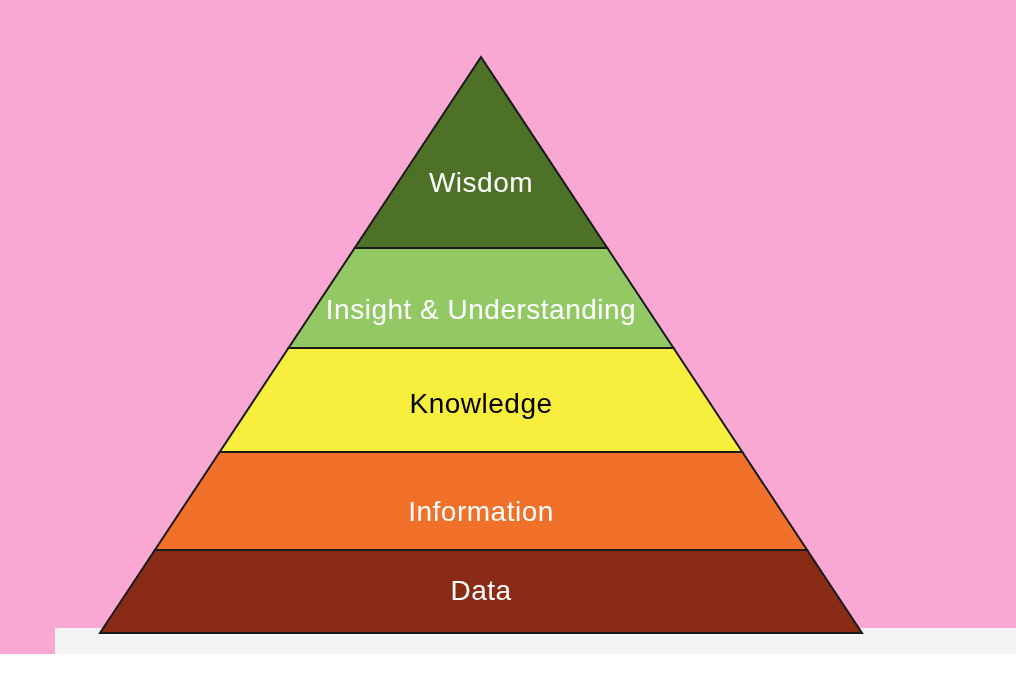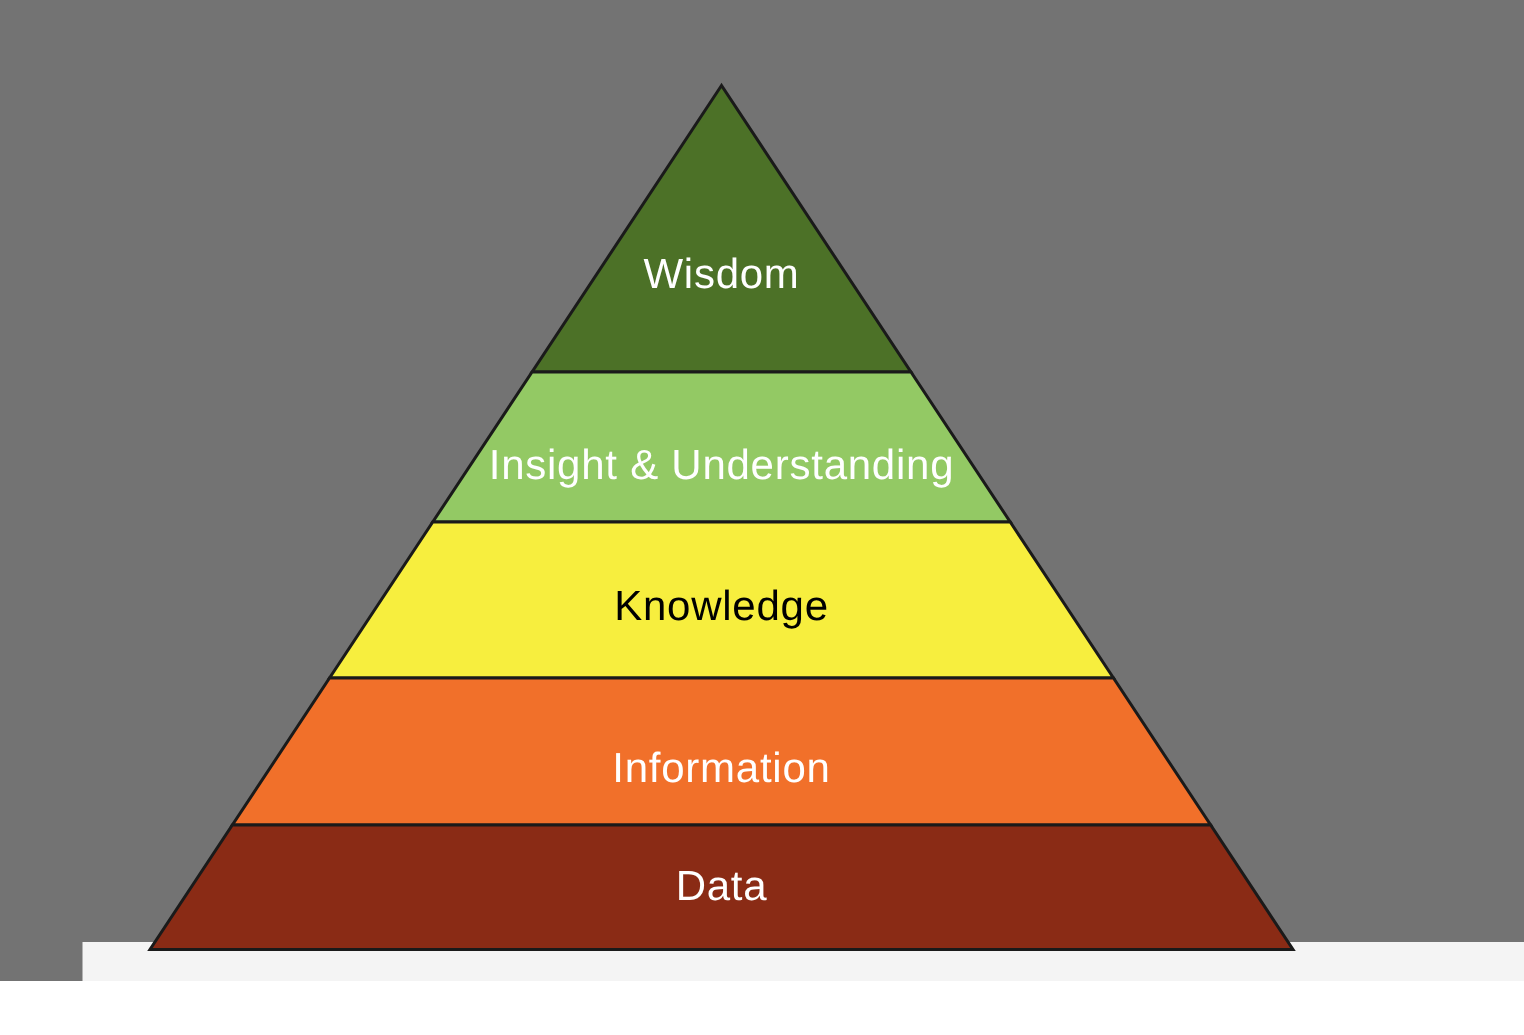--- a/index.html
+++ b/index.html
@@ -5,21 +5,21 @@
   html, body {
     margin: 0;
     padding: 0;
     background: #ffffff;
     font-family: "Liberation Sans", sans-serif;
   }
   .stage {
     position: relative;
     width: 1016px;
     height: 654px;
-    background: #737373;
+    background: #f9a8d4;
     overflow: hidden;
   }
   .bottom-band {
     position: absolute;
     left: 55px;
     top: 628px;
     width: 961px;
     height: 29px;
     background: #f4f4f4;
   }

